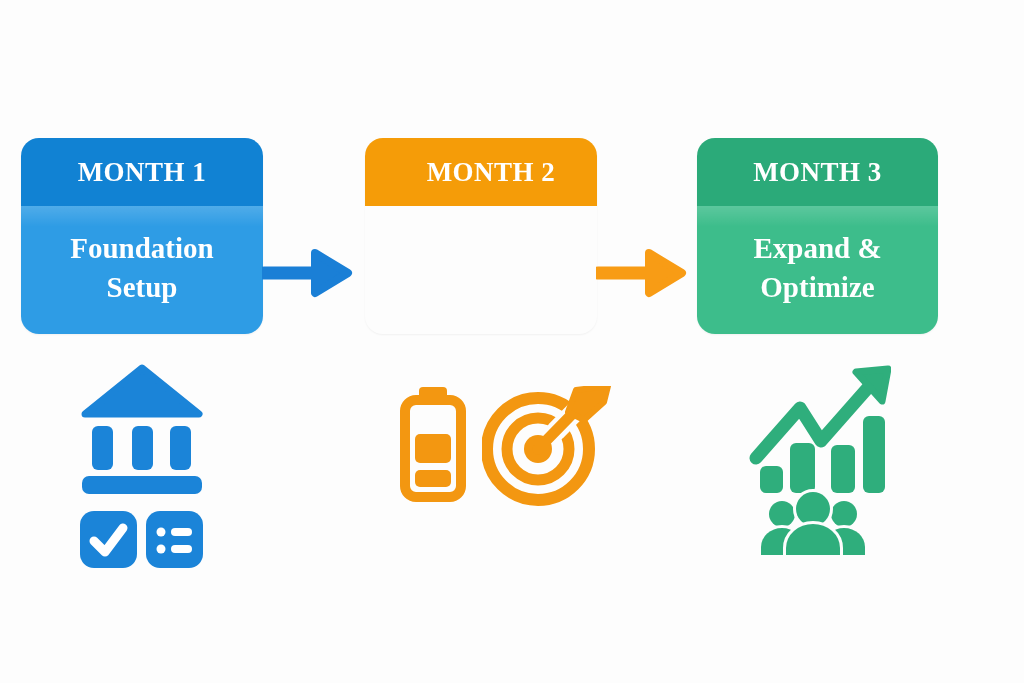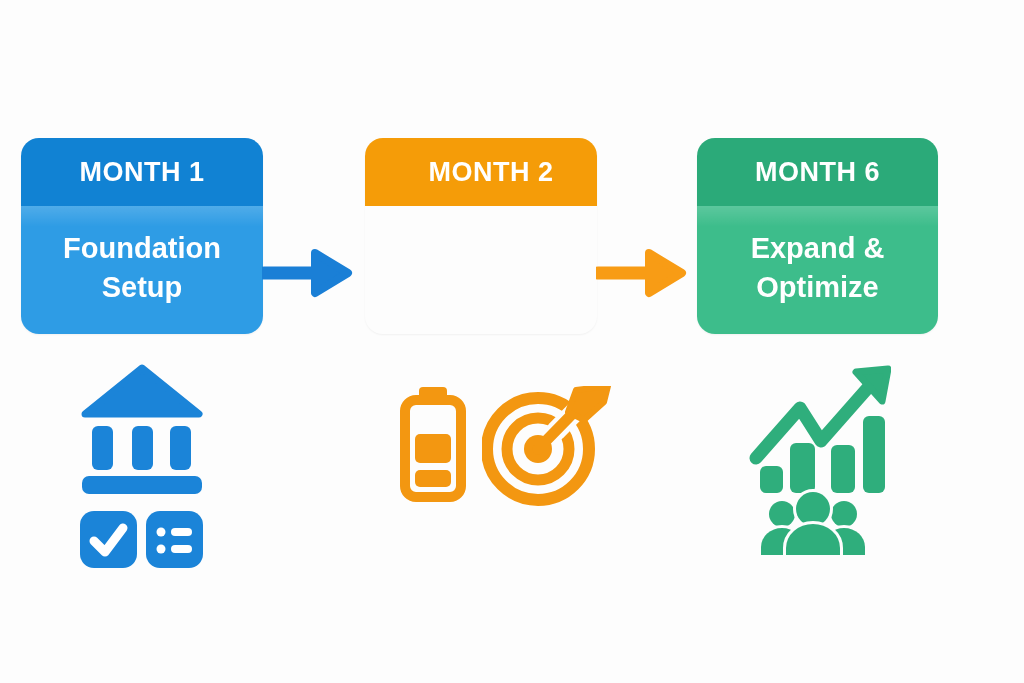--- a/index.html
+++ b/index.html
@@ -1,21 +1,21 @@
 <!DOCTYPE html>
 <html><head>
 <meta charset="utf-8">
 <style>
   html,body{margin:0;padding:0;}
   .stage{
     position:relative;
     width:1024px;height:683px;
     background:#fdfdfd;
     overflow:hidden;
-    font-family:Liberation Sans, sans-serif;
+    font-family:Liberation Serif, serif;
   }
   .card{
     position:absolute;
     top:138px;
     height:196px;
     border-radius:18px;
     overflow:hidden;
     box-shadow:0 1px 2px rgba(0,0,0,.05);
   }
   .card-1{left:21px;width:242px;}
@@ -50,21 +50,21 @@
     <div class="card-header" style="background: rgb(17, 130, 211);">MONTH 1</div>
     <div class="card-body" style="background-color: rgb(46, 156, 229);">Foundation
 Setup</div>
   </div>
 
   <div class="card card-2">
     <div class="card-header" style="background: rgb(245, 156, 8); padding-left: 20px;">MONTH 2</div>
   </div>
 
   <div class="card card-3">
-    <div class="card-header" style="background: rgb(43, 170, 121);">MONTH 6</div>
+    <div class="card-header" style="background: rgb(43, 170, 121);">MONTH 3</div>
     <div class="card-body" style="background-color: rgb(61, 189, 139);">Expand &amp;
 Optimize</div>
   </div>
 
   <div class="arrow" style="left: 262px; color: rgb(26, 127, 214);">
     <svg width="92" height="62" viewBox="0 0 92 62">
       <line x1="2" y1="31" x2="56" y2="31" stroke="currentColor" stroke-width="13" stroke-linecap="round"></line>
       <path d="M53,11 L86,31 L53,51 Z" fill="currentColor" stroke="currentColor" stroke-width="8" stroke-linejoin="round"></path>
     </svg>
   </div>

